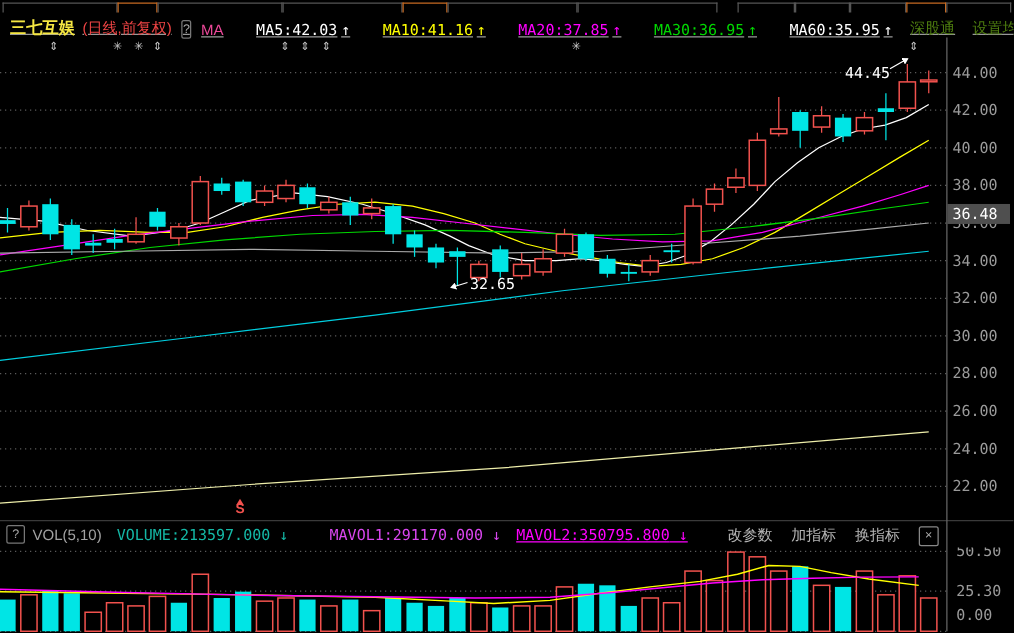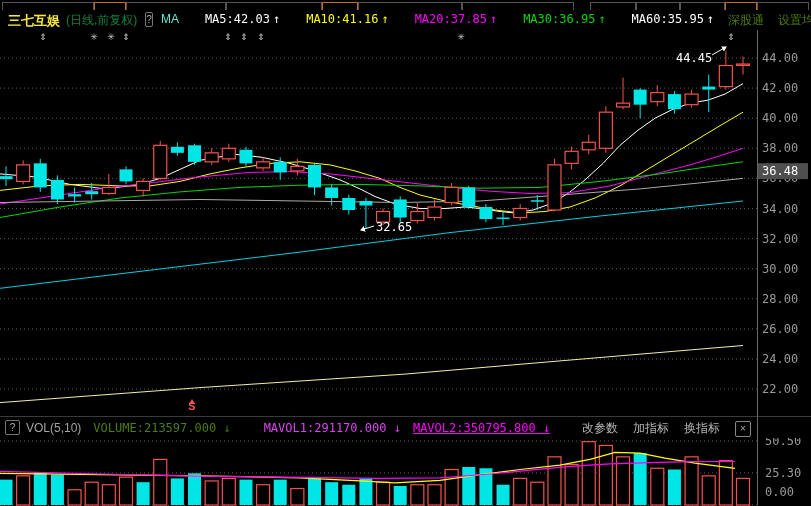--- a/index.html
+++ b/index.html
@@ -3,27 +3,27 @@
 <meta charset="utf-8">
 <style>
   html,body{margin:0;padding:0;background:#000;}
   #app{position:relative;width:811px;height:506px;background:#000;overflow:hidden;
        font-family:"Liberation Sans",sans-serif;}
   
   #topstrip{position:absolute;left:0;top:0;width:811px;height:12px;}
   .strip-seg{position:absolute;top:2px;height:8px;box-sizing:border-box;border:1px solid #555;border-bottom:none;}
   .strip-seg.orange{border-color:#c66a22;}
   
-  #hdr{position:absolute;left:0;top:12px;width:662px;height:19px;display:flex;align-items:flex-start;
-       font-size:12px;color:#999;white-space:nowrap;}
+  #hdr{position:absolute;left:0;top:12px;width:662px;height:19px;display:flex;align-items:flex-end;
+       font-size:12px;color:#999;white-space:nowrap;text-decoration:underline;}
   #hdr .title{color:#f5e642;font-weight:bold;font-size:13px;margin-left:8px;}
-  #hdr .sub{color:#15803d;margin-left:6px;}
+  #hdr .sub{color:#ef4444;margin-left:6px;}
   .qbox{display:inline-flex;align-items:center;justify-content:center;width:13px;height:13px;
         border:1px solid #777;border-radius:2px;color:#aaa;font-size:10px;margin-left:8px;line-height:1;}
-  #hdr .ma-label{margin-left:8px;color:#5eead4;}
+  #hdr .ma-label{margin-left:8px;color:#ec4899;}
   .ma-item{margin-left:26px;font-family:"DejaVu Sans Mono",monospace;font-size:12px;}
   .ma-item .arr{margin-left:3px;}
   .hlink{margin-left:14px;color:#4d7c0f;cursor:pointer;}
   .settings{margin-left:22px;color:#9a9a9a;cursor:pointer;}
   
   #main-svg{position:absolute;left:0;top:30px;}
   #divider{position:absolute;left:0;top:416px;width:811px;height:1px;background:#3a3a3a;}
   
   #vhdr{position:absolute;left:0;top:418px;width:811px;height:19px;display:flex;align-items:center;
         font-size:12px;color:#999;white-space:nowrap;}
@@ -318,21 +318,21 @@
       <text x="676" y="32" fill="#ffffff" font-size="12" font-family="DejaVu Sans Mono, monospace">44.45</text>
       <line x1="712" y1="25" x2="726" y2="17" stroke="#fff" stroke-width="1" marker-end="url(#ah)"></line>
       <text x="376" y="201" fill="#ffffff" font-size="12" font-family="DejaVu Sans Mono, monospace">32.65</text>
       <line x1="374" y1="196" x2="361" y2="200" stroke="#fff" stroke-width="1" marker-end="url(#ah)"></line>
     </svg>
   <div id="divider"></div>
 
   <div id="vhdr">
     <span class="qbox" style="margin-left:5px">?</span>
     <span class="vlabel">VOL(5,10)</span>
-    <span id="vol-values"><span class="vval" style="color: #4d7c0f;"><span>VOLUME:213597.000</span><span class="arr"> ↓</span></span><span class="vval" style="color: #d946ef; margin-left: 33px;"><span>MAVOL1:291170.000</span><span class="arr"> ↓</span></span><span class="vval" style="color: rgb(255, 0, 255); text-decoration: underline;"><span>MAVOL2:350795.800</span><span class="arr"> ↓</span></span></span>
+    <span id="vol-values"><span class="vval" style="color: #14b8a6;"><span>VOLUME:213597.000</span><span class="arr"> ↓</span></span><span class="vval" style="color: #d946ef; margin-left: 33px;"><span>MAVOL1:291170.000</span><span class="arr"> ↓</span></span><span class="vval" style="color: rgb(255, 0, 255); text-decoration: underline;"><span>MAVOL2:350795.800</span><span class="arr"> ↓</span></span></span>
     <span id="vhdr-right">
         <span class="vbtn">改参数</span>
         <span class="vbtn">加指标</span>
         <span class="vbtn">换指标</span>
         <span class="xbox">×</span>
       </span>
   </div>
 
   <svg id="vol-svg" width="811" height="68">
       <line x1="0" y1="3.0165000000000077" x2="757" y2="3.0165000000000077" stroke="#5a5a5a" stroke-width="1" stroke-dasharray="1 3"></line>

